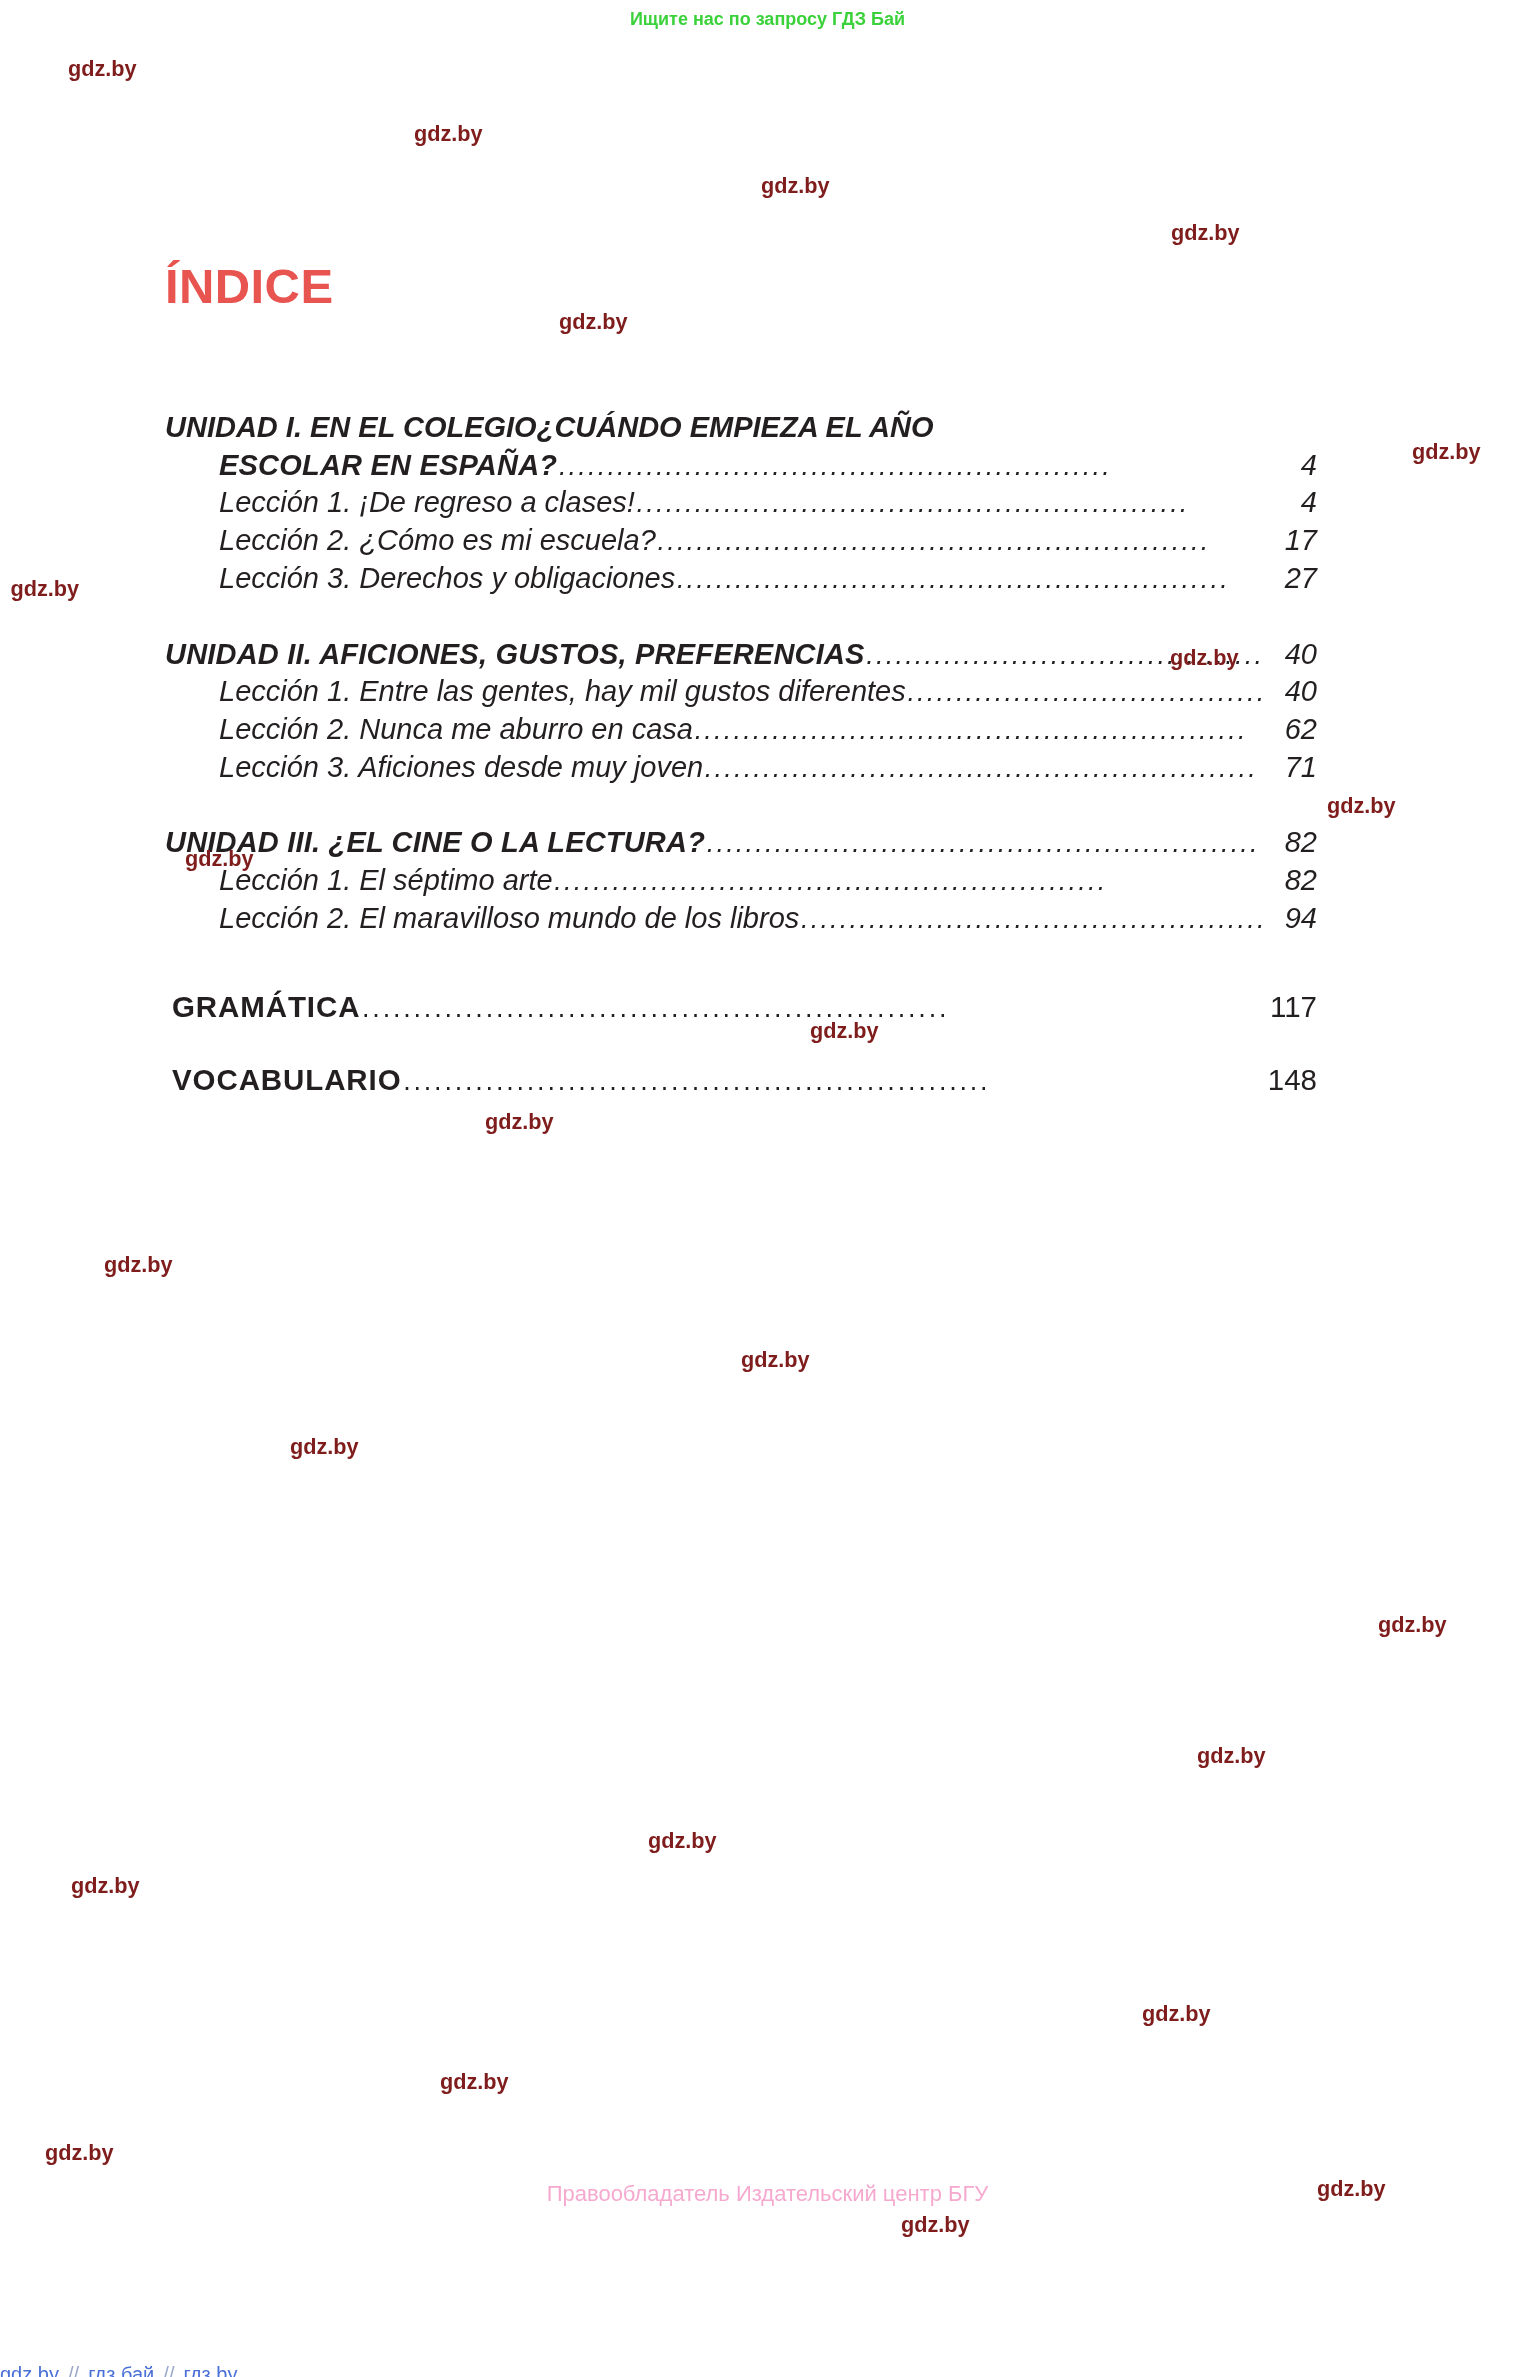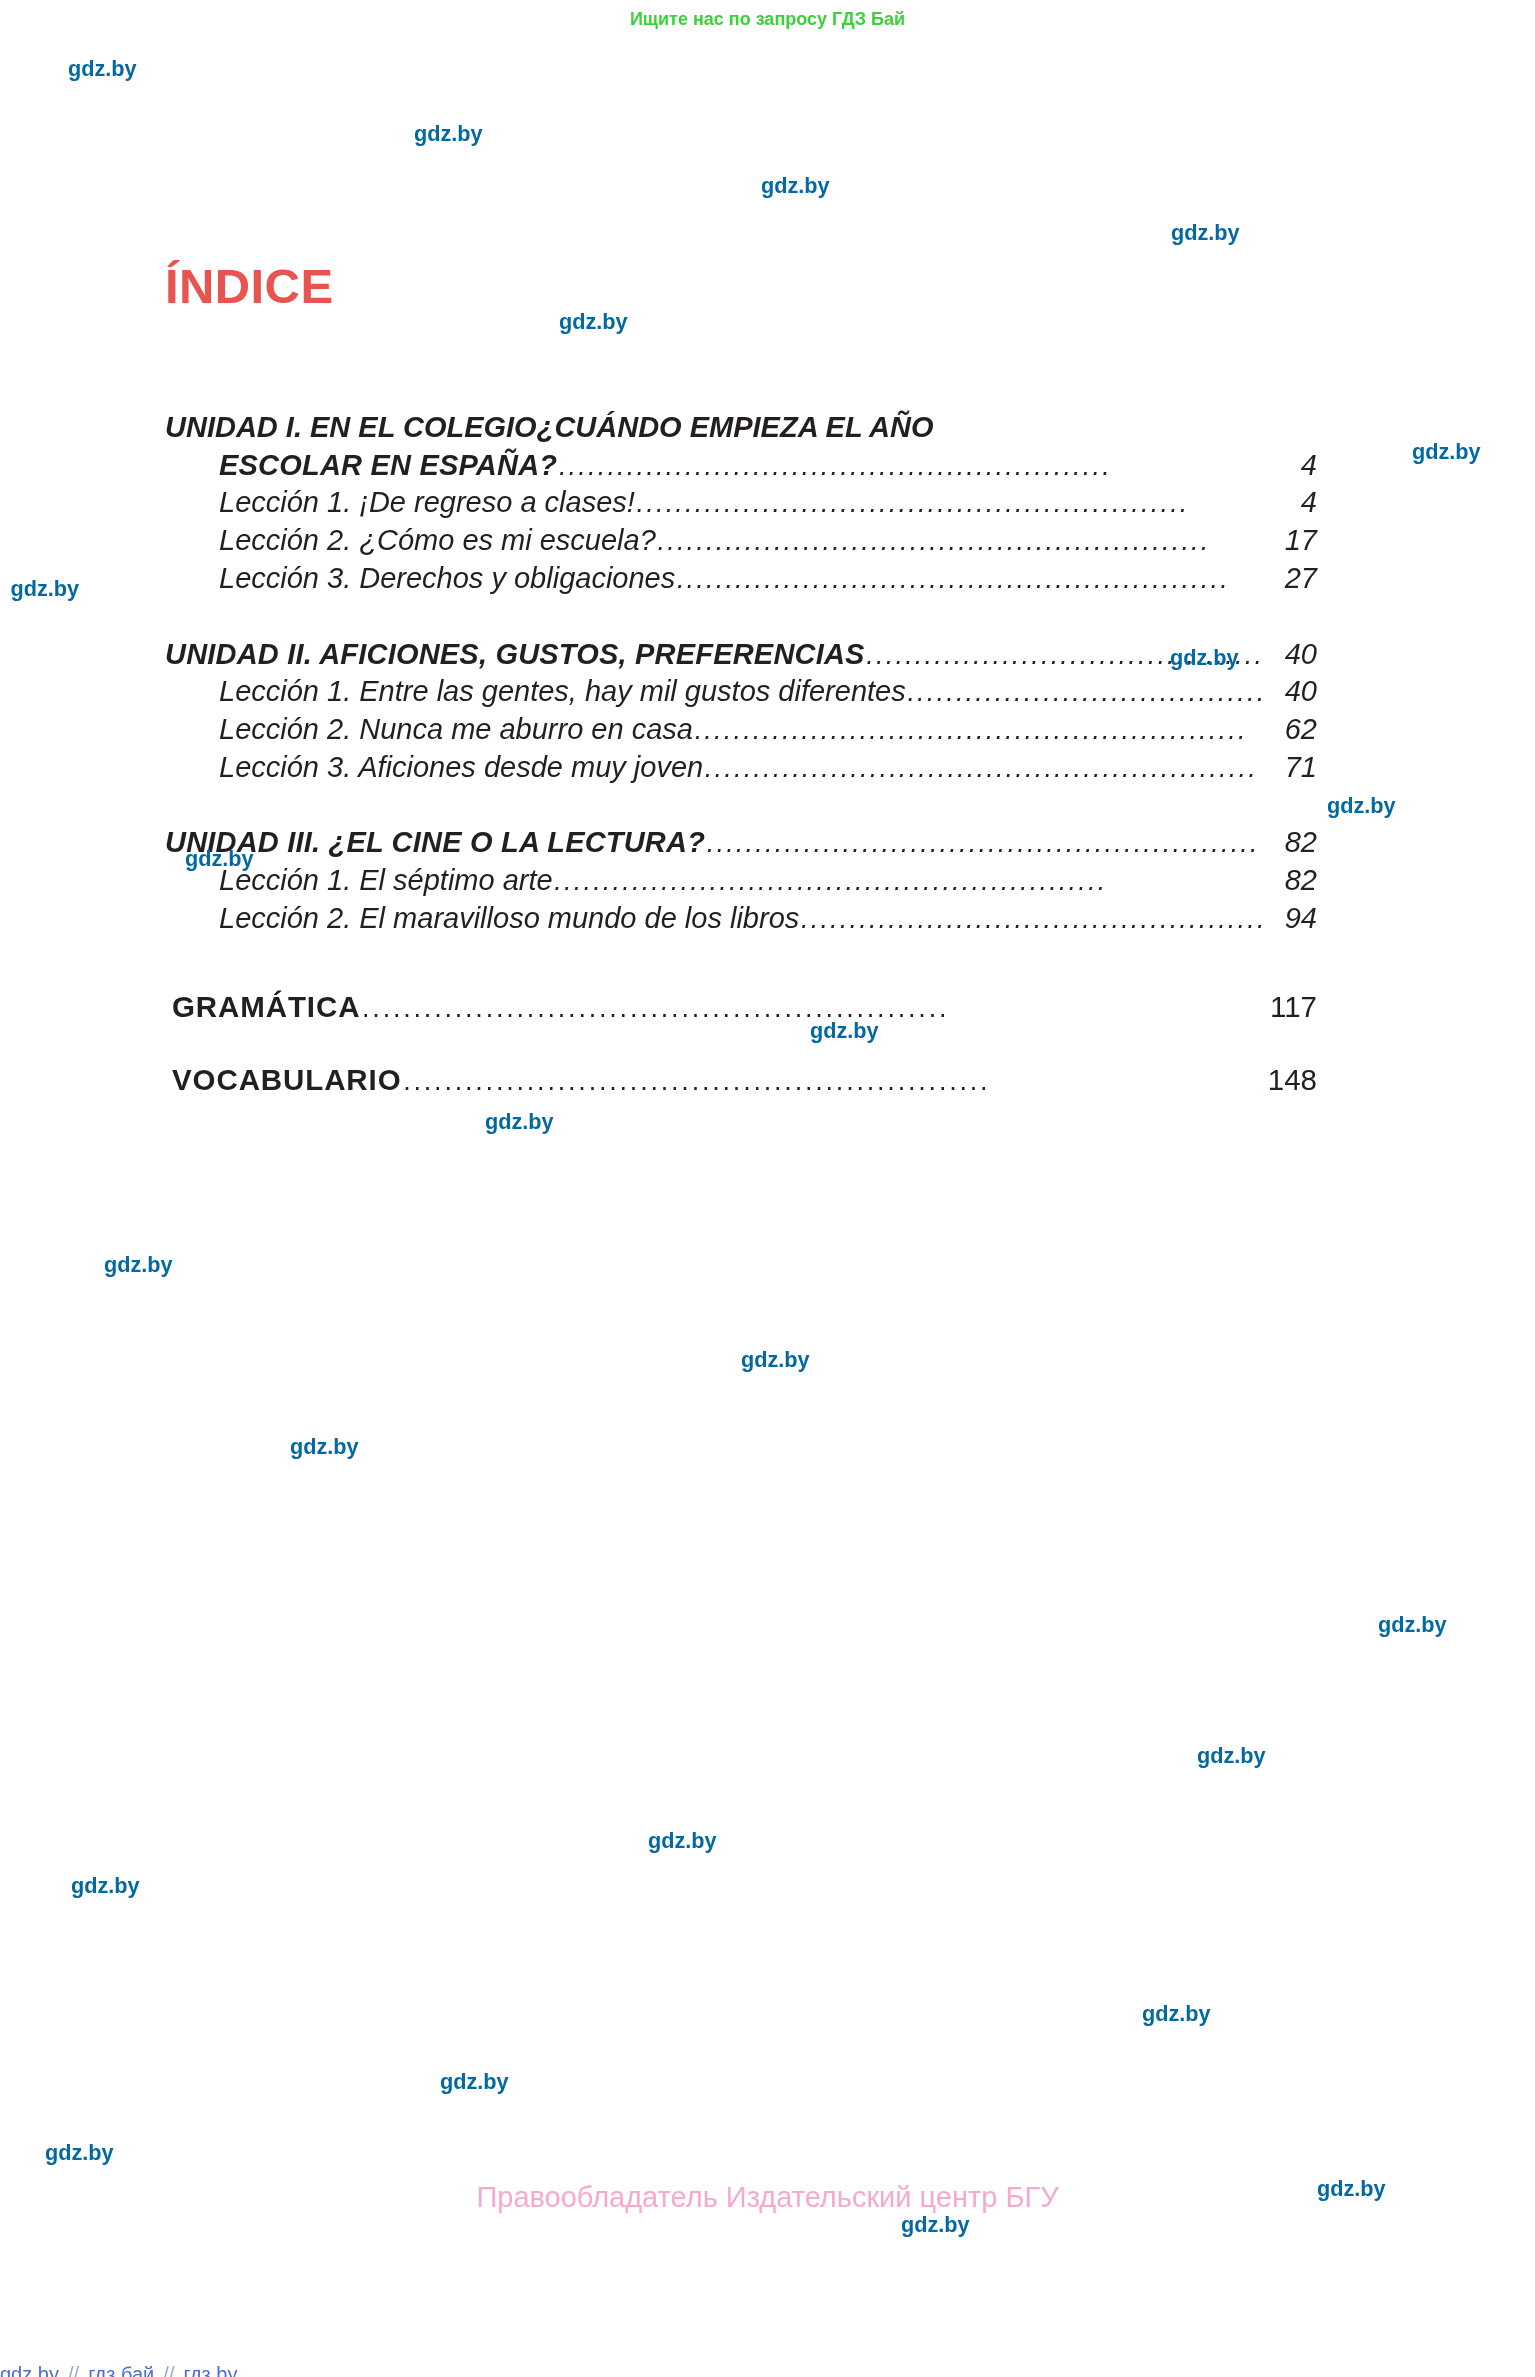--- a/index.html
+++ b/index.html
@@ -28,21 +28,21 @@
     font-family: "Liberation Sans", sans-serif;
     font-weight: bold;
   }
 
   
   .wm {
     position: absolute;
     font-family: "Liberation Sans", sans-serif;
     font-size: 21.7px;
     font-weight: bold;
-    color: #0369a1;
+    color: #7f1d1d;
     white-space: nowrap;
   }
 
   
   .page {
     position: absolute;
     left: 0;
     top: 0;
     width: 1535px;
     height: 2377px;
@@ -130,21 +130,21 @@
 
   .spacer-sm { height: 22.5px; }
   .spacer-md { height: 35px; }
 
   .footer-rights {
     position: absolute;
     left: 0;
     top: 2153px;
     width: 100%;
     text-align: center;
-    font-size: 29px;
+    font-size: 22px;
     color: #f6a9cf;
     font-family: "Liberation Sans", sans-serif;
   }
 
   .footer-links {
     position: absolute;
     left: 0;
     bottom: 19px;
     width: 100%;
     text-align: left;

